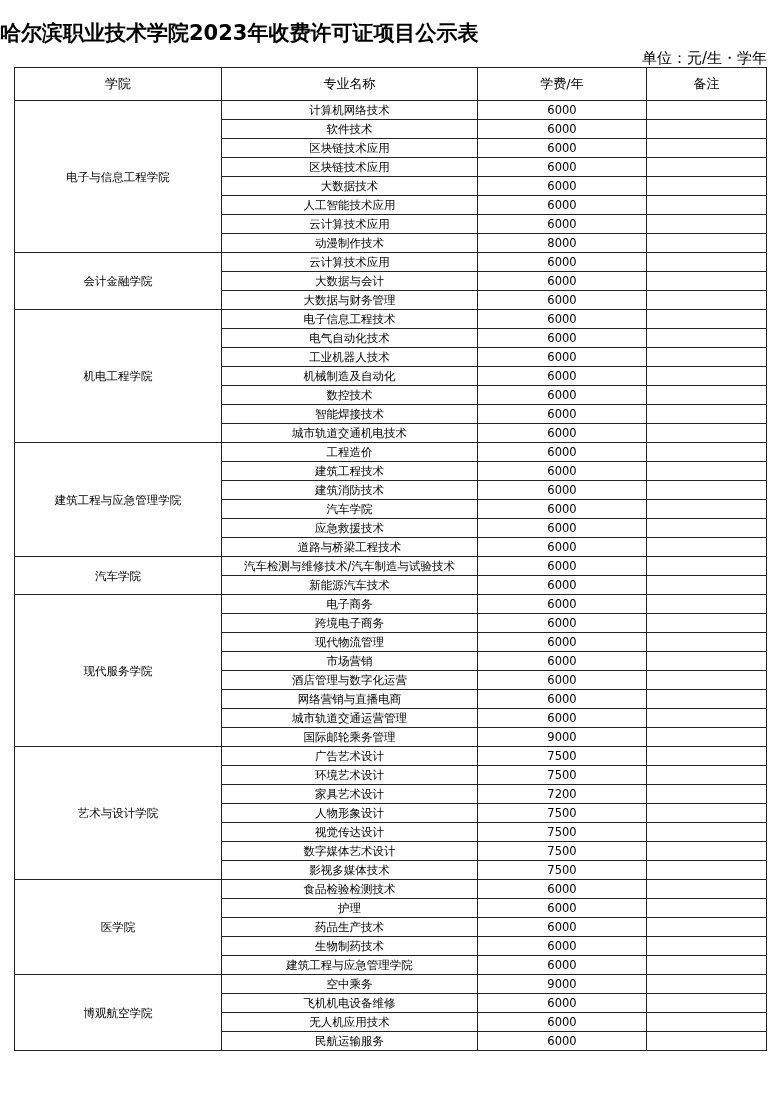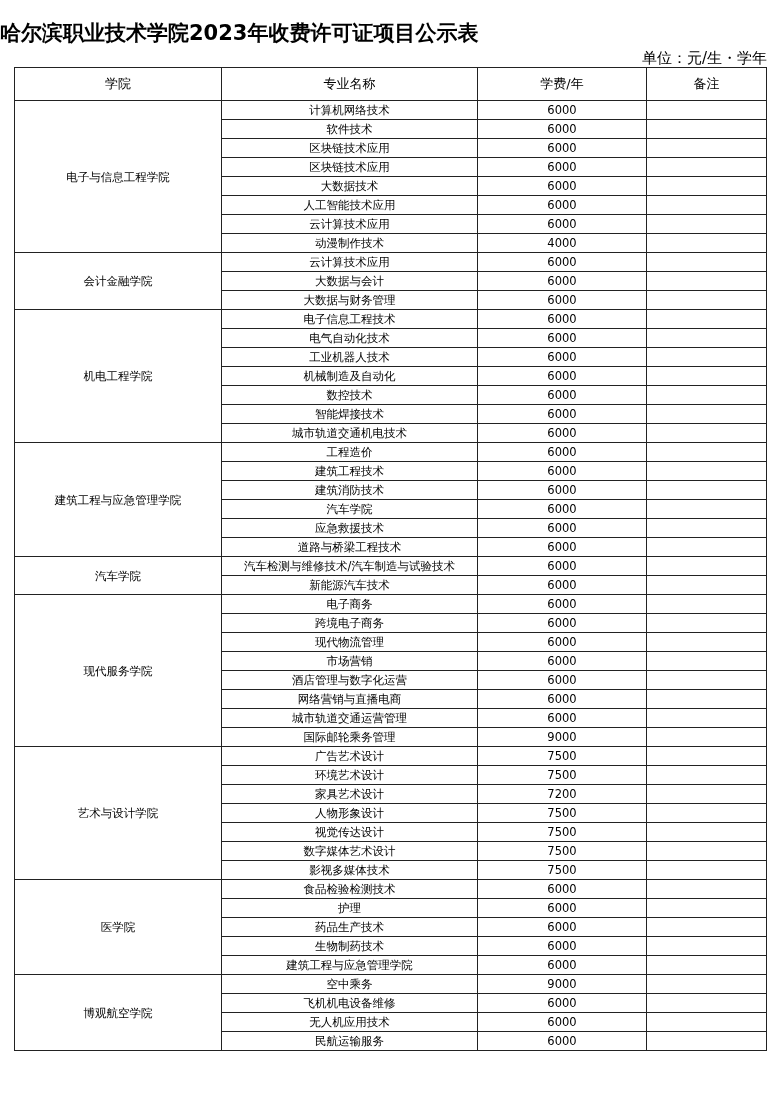--- a/index.html
+++ b/index.html
@@ -70,21 +70,21 @@
         <td>6000</td>
         <td></td>
       </tr>
       <tr>
         <td>云计算技术应用</td>
         <td>6000</td>
         <td></td>
       </tr>
       <tr>
         <td>动漫制作技术</td>
-        <td>4000</td>
+        <td>8000</td>
         <td></td>
       </tr>
       <tr>
         <td rowspan="3">会计金融学院</td>
         <td>云计算技术应用</td>
         <td>6000</td>
         <td></td>
       </tr>
       <tr>
         <td>大数据与会计</td>

